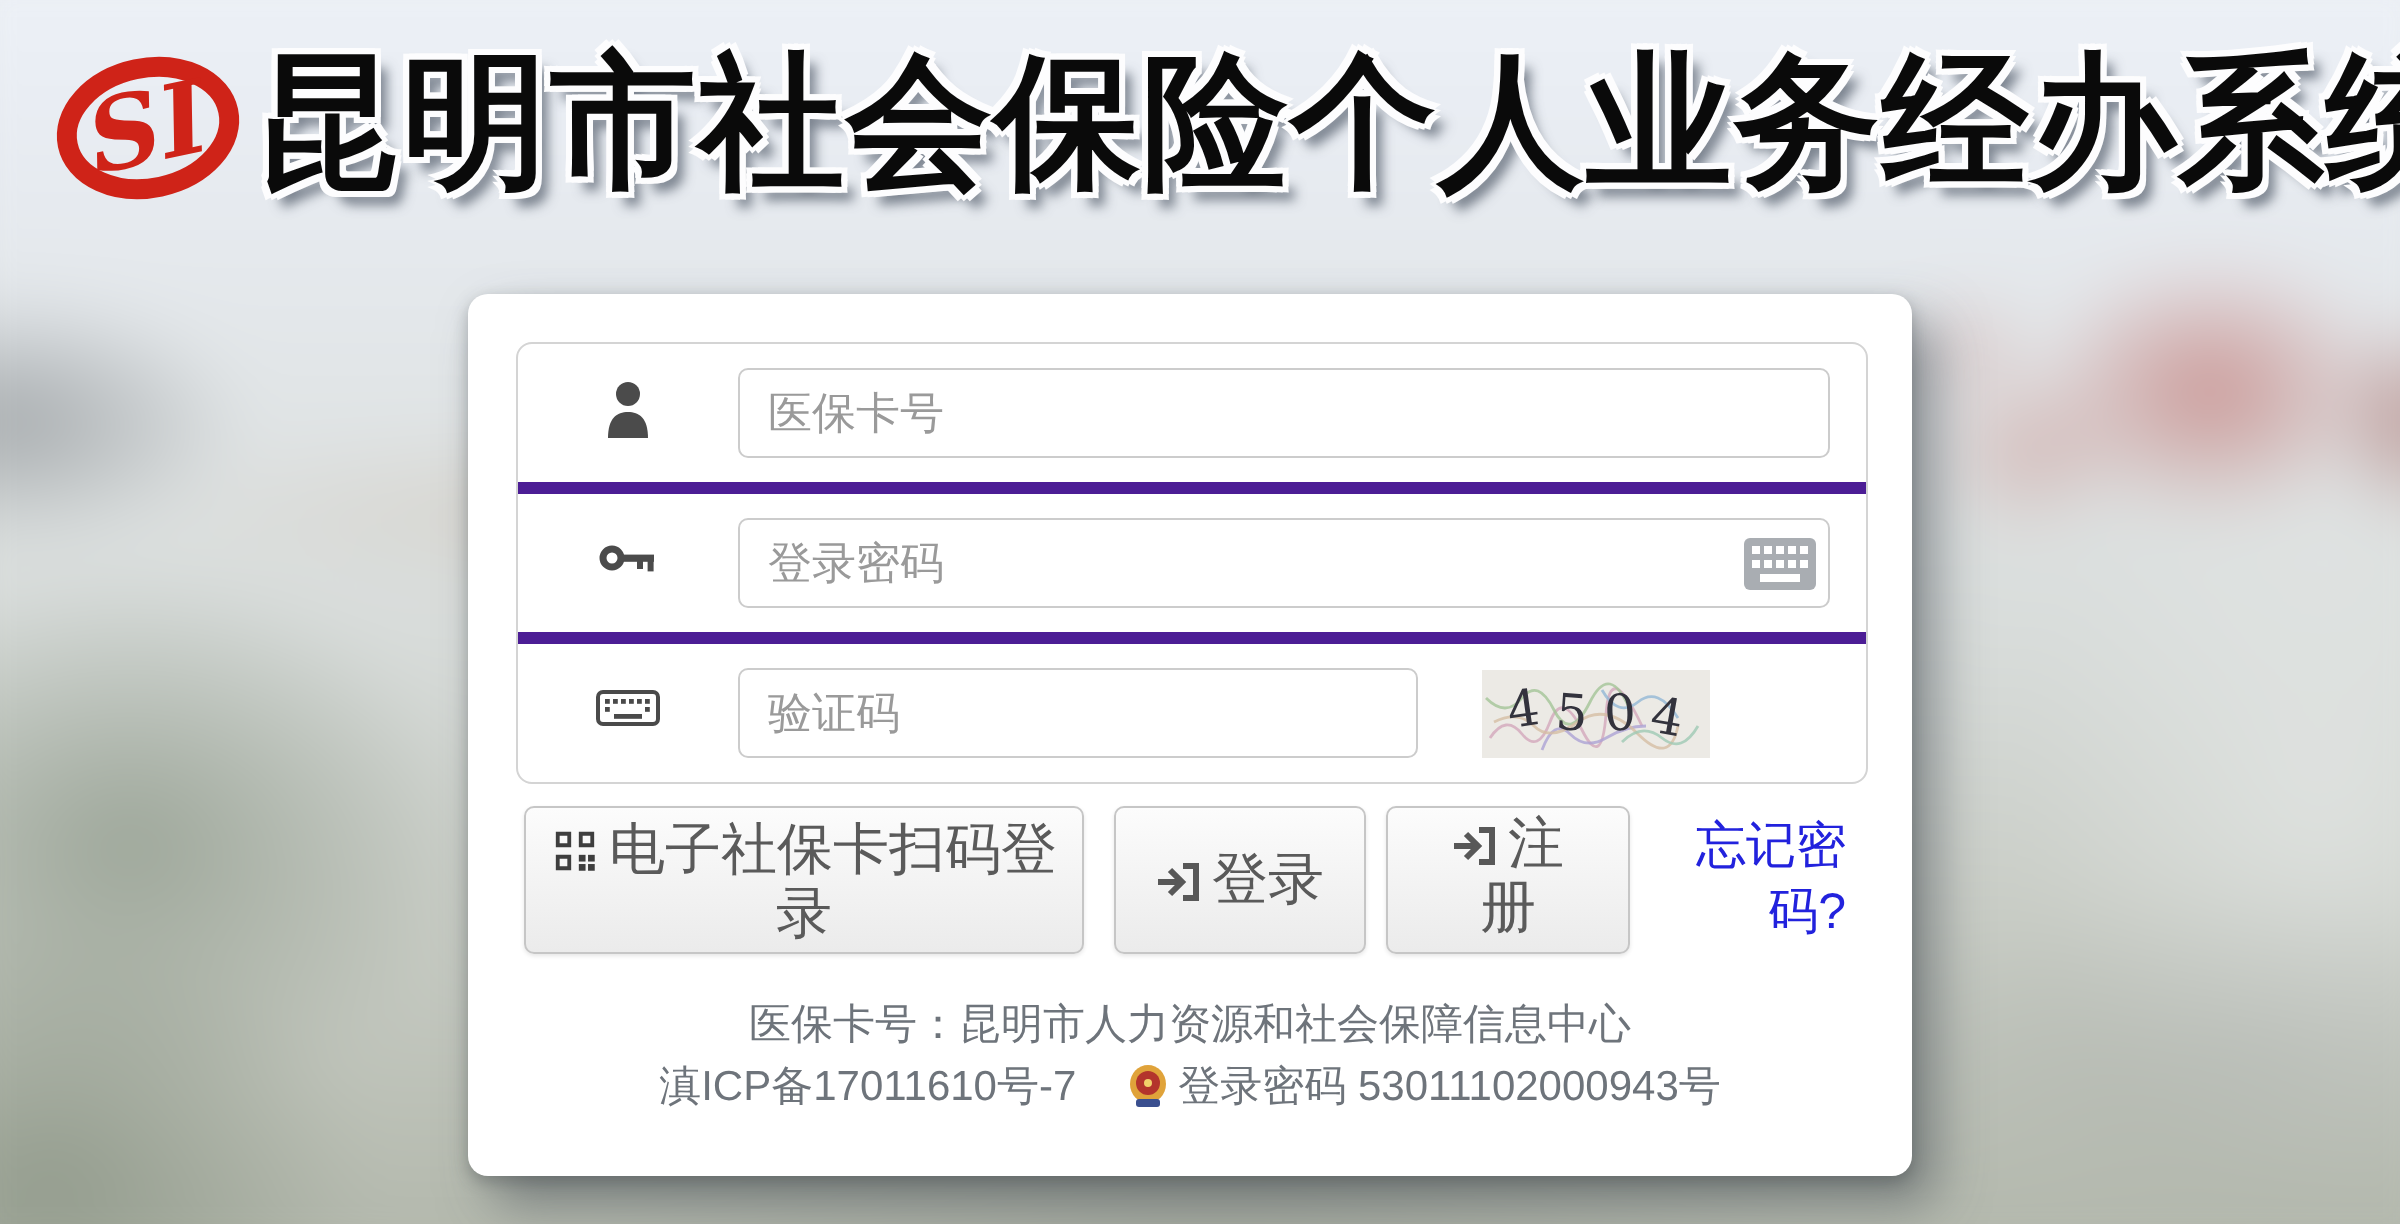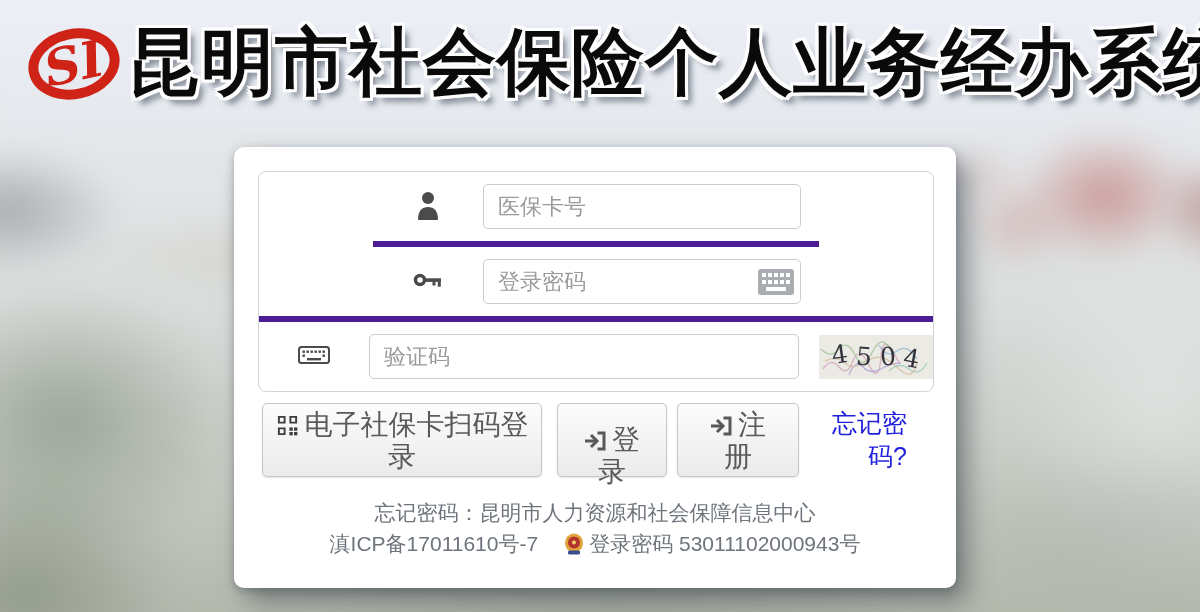--- a/index.html
+++ b/index.html
@@ -39,27 +39,27 @@
   }
   
   .card{
     position:absolute;left:234px;top:147px;width:722px;height:441px;
     background:#ffffff;border-radius:10px;
     box-shadow:0 3px 8px rgba(60,65,70,0.35),12px 14px 26px rgba(70,76,84,0.55);
   }
   .form-box{
     position:absolute;left:24px;top:24px;width:674px;height:219px;
     border:1px solid #d4d4d4;border-radius:8px;background:#fff;
-    display:flex;flex-direction:column;overflow:hidden;align-items:center;
+    display:flex;flex-direction:column;overflow:hidden;
   }
   .form-row{flex:1;display:flex;align-items:center;border-top:6px solid #4c1d95;}
   .form-row:first-child{border-top:none;}
   .icon-cell{width:110px;flex:none;display:flex;justify-content:center;align-items:center;}
   .input-wrap{position:relative;flex:1;margin-right:18px;}
-  .input-wrap.fixed{flex:none;width:430px;margin-right:4px;}
+  .input-wrap.fixed{flex:none;width:340px;margin-right:16px;}
   .text-input{
     width:100%;box-sizing:border-box;height:45px;border:1px solid #cccccc;border-radius:5px;
     font-size:22px;padding:0 14px;color:#333;outline:none;font-family:inherit;background:#fff;
   }
   .text-input::placeholder{color:#9a9a9a;}
   .kbd-btn{position:absolute;right:7px;top:50%;transform:translateY(-50%);cursor:pointer;line-height:0;}
   .captcha-box{
     width:114px;height:44px;margin-left:16px;position:relative;flex:none;
     background:#eceae5;overflow:hidden;display:flex;align-items:center;justify-content:center;
     cursor:pointer;
@@ -76,22 +76,22 @@
   .actions{position:absolute;left:28px;top:256px;width:674px;display:flex;align-items:flex-start;}
   .btn{
     background:linear-gradient(180deg,#fcfcfc,#ebebeb);
     border:1px solid #c6c6c6;border-radius:5px;color:#5a5a5a;
     font-size:28px;line-height:32px;text-align:center;height:74px;box-sizing:border-box;
     padding:5px 12px;cursor:pointer;font-family:inherit;display:block;
     box-shadow:0 1px 2px rgba(0,0,0,0.10);
   }
   .btn .ico{display:inline-block;vertical-align:-3px;margin-right:6px;line-height:0;}
   .btn-scan{width:280px;margin-right:15px;}
-  .btn-login{width:110px;margin-right:10px;padding:20px 20px;}
-  .btn-register{width:122px;padding:5px 20px;}
+  .btn-login{width:126px;margin-right:10px;padding:20px 20px;}
+  .btn-register{width:122px;padding:5px 20px;font-family:Liberation Mono, monospace;}
   .forgot{
     display:block;margin-left:22px;width:86px;text-align:right;
     font-size:25px;line-height:33px;color:#2222dd;text-decoration:none;padding-top:4px;cursor:pointer;
   }
   
   .footer{
     position:absolute;left:0;right:0;top:350px;text-align:center;
     color:#6e747b;font-size:21px;line-height:31px;
   }
   .police-link{margin-left:26px;color:#6e747b;text-decoration:none;cursor:pointer;}
@@ -237,21 +237,21 @@
           <path d="M7 5 l6 6 -6 6" fill="none" stroke="#585858" stroke-width="3"></path>
           <path d="M13.5 3 h6.5 v16 h-6.5" fill="none" stroke="#585858" stroke-width="3"></path>
         </svg>
       </span><span>注册</span>
     </button>
 
     <a class="forgot">忘记密码?</a>
   </div>
 
   <div class="footer">
-    <div>忘记密码：昆明市人力资源和社会保障信息中心</div>
+    <div>医保卡号：昆明市人力资源和社会保障信息中心</div>
     <div>
       <span>滇ICP备17011610号-7</span><span class="police-link"><span class="badge">
           <svg width="20" height="22" viewBox="0 0 20 22">
             <ellipse cx="10" cy="10" rx="9" ry="9.5" fill="#e0a33a"></ellipse>
             <circle cx="10" cy="9.5" r="6" fill="#b3342c"></circle>
             <circle cx="10" cy="9.5" r="2" fill="#f2d06a"></circle>
             <rect x="4" y="17.5" width="12" height="4" rx="1.5" fill="#3a4f8f"></rect>
           </svg>
         </span><span>登录密码 53011102000943号</span></span>
     </div>

